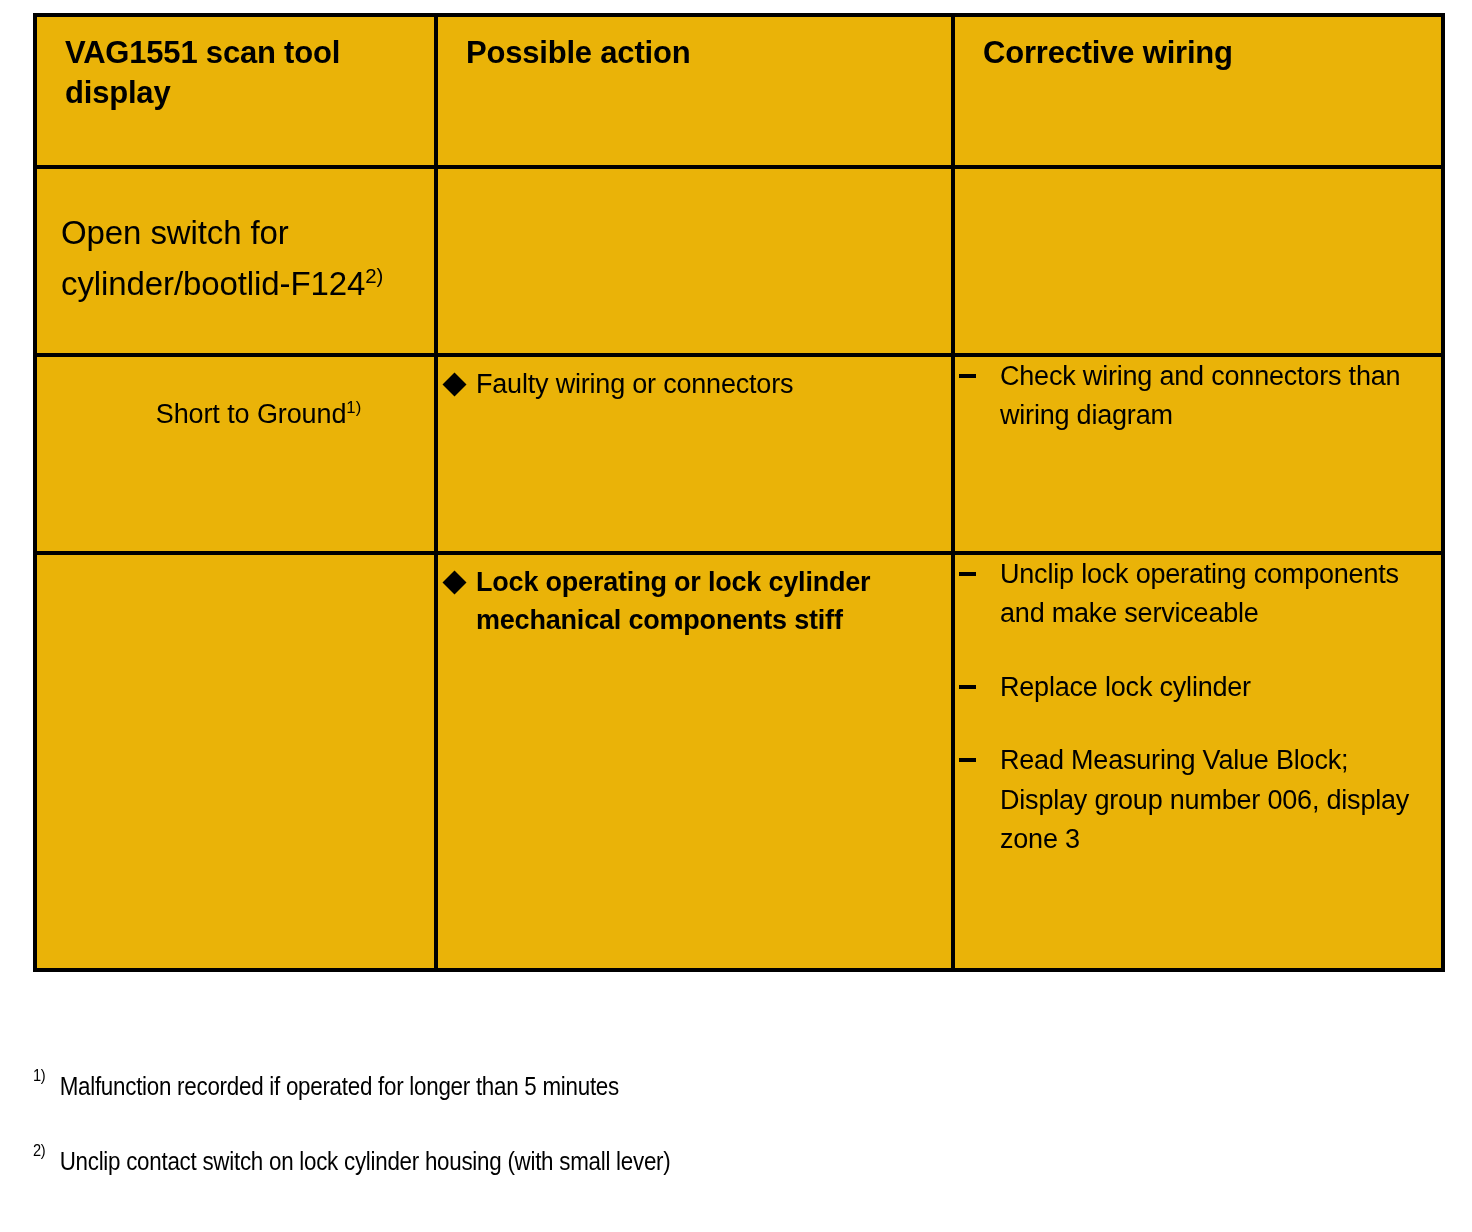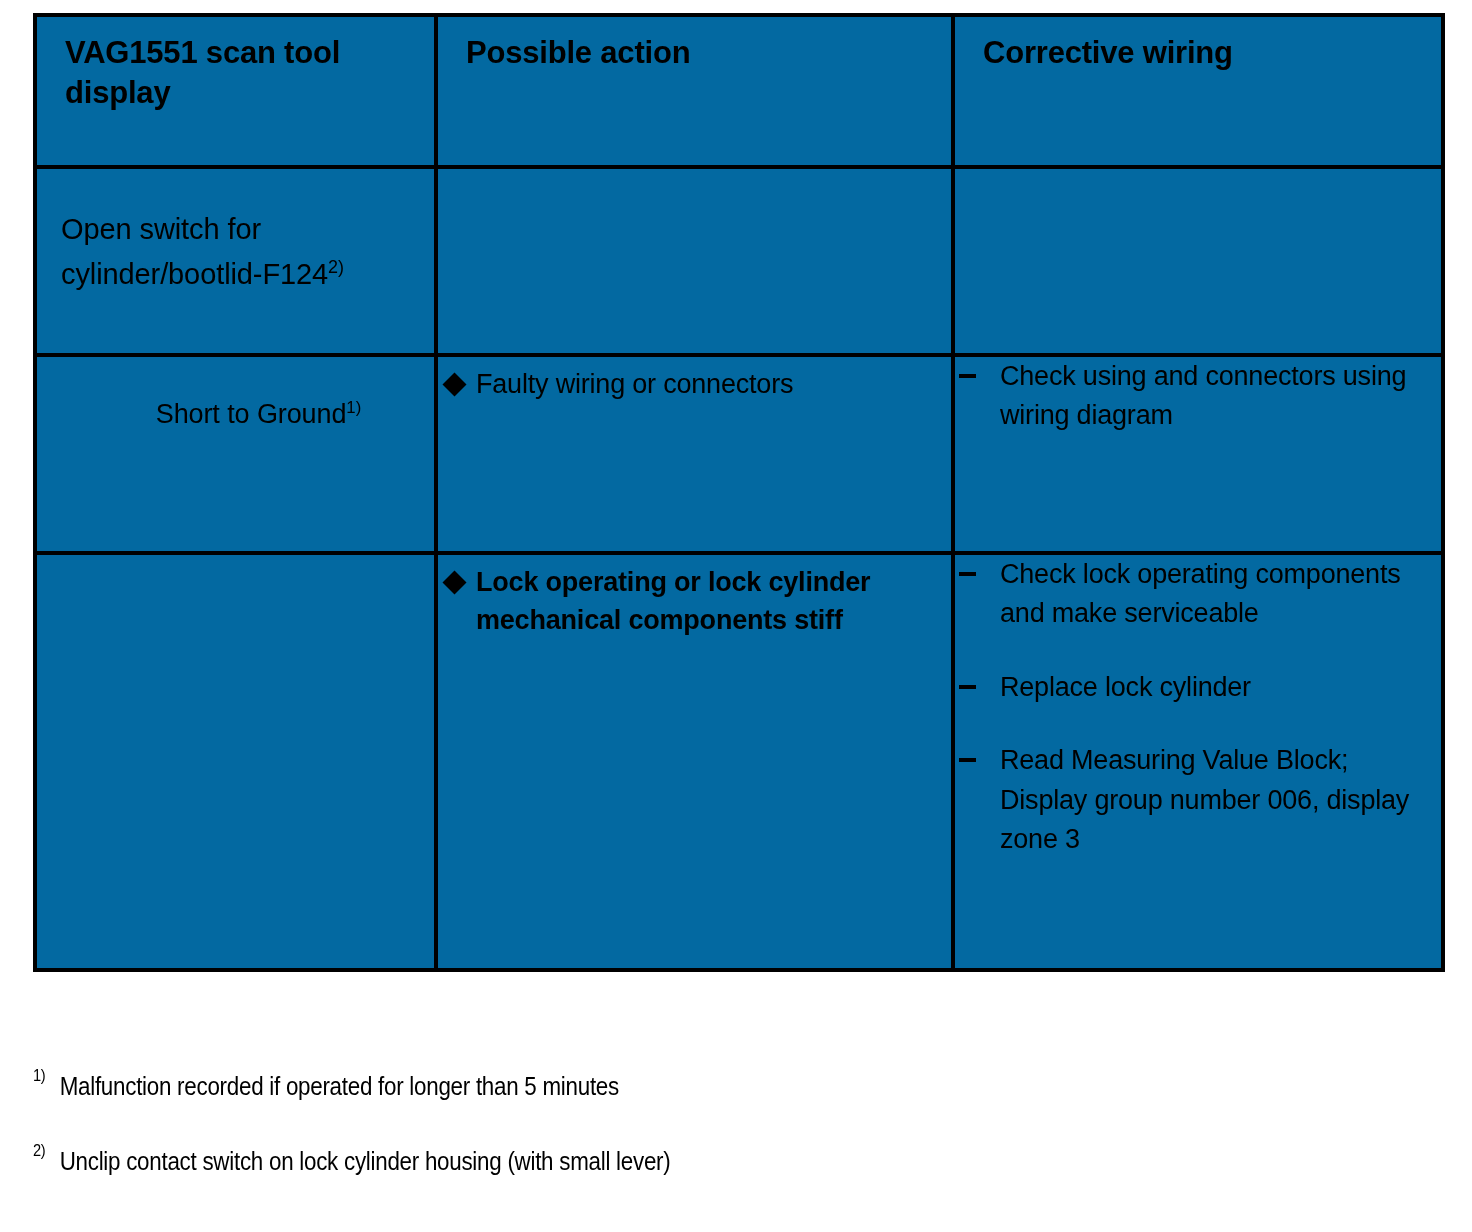--- a/index.html
+++ b/index.html
@@ -28,21 +28,21 @@
     left: 33px;
     top: 13px;
     width: 1408px;
     border-collapse: collapse;
     table-layout: fixed;
   }
   table.fault-table td {
     border: 4px solid #000000;
     vertical-align: top;
     padding: 0;
-    background: #0369a1;
+    background: #eab308;
   }
 
   
   col.c1 { width: 401px; }
   col.c2 { width: 517px; }
   col.c3 { width: 490px; }
 
   
   tr.header-row td { height: 148px; }
   .hdr {
@@ -58,21 +58,21 @@
   .code-text {
     font-size: 25px;
     font-weight: bold;
     padding: 32px 10px 0 28px;
     letter-spacing: 0.2px;
   }
 
   
   tr.desc-row td { height: 184px; }
   .desc-text {
-    font-size: 29px;
+    font-size: 33px;
     font-weight: normal;
     line-height: 1.55;
     padding: 38px 10px 0 24px;
     letter-spacing: -0.1px;
   }
 
   
   tr.stg-row td { height: 194px; }
   .stg-text {
     font-size: 27px;
@@ -217,41 +217,41 @@
             <li>
               <span class="diamond-icon"></span>
               <span>Faulty wiring or connectors</span>
             </li>
           </ul>
         </td>
         <td>
           <ul class="action-list action-pad-a">
             <li>
               <span class="dash-icon"></span>
-              <span>Check using and connectors using wiring diagram</span>
+              <span>Check wiring and connectors than wiring diagram</span>
             </li>
           </ul>
         </td>
       </tr>
 
       <tr class="last-row">
         <td></td>
         <td>
           <ul class="cause-list cause-pad-b">
             <li>
               <span class="diamond-icon"></span>
               <span>Lock operating or lock cylinder mechanical components stiff</span>
             </li>
           </ul>
         </td>
         <td>
           <ul class="action-list action-pad-b">
             <li>
               <span class="dash-icon"></span>
-              <span>Check lock operating components and make serviceable</span>
+              <span>Unclip lock operating components and make serviceable</span>
             </li>
             <li>
               <span class="dash-icon"></span>
               <span>Replace lock cylinder</span>
             </li>
             <li>
               <span class="dash-icon"></span>
               <span>Read Measuring Value Block; Display group number 006, display zone 3</span>
             </li>
           </ul>

